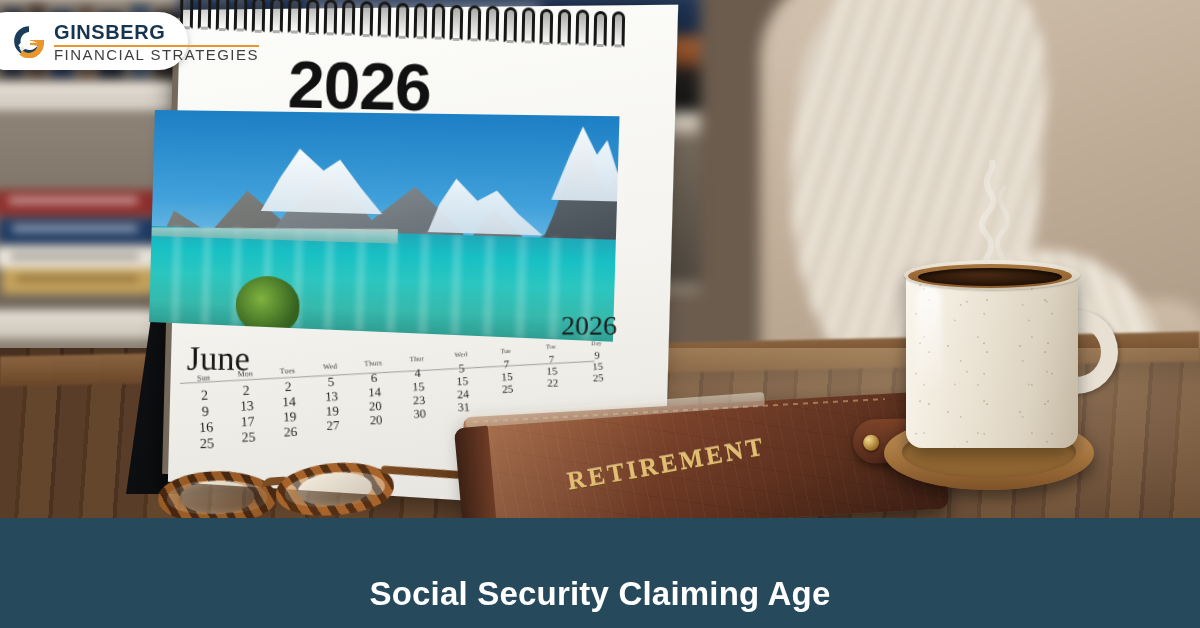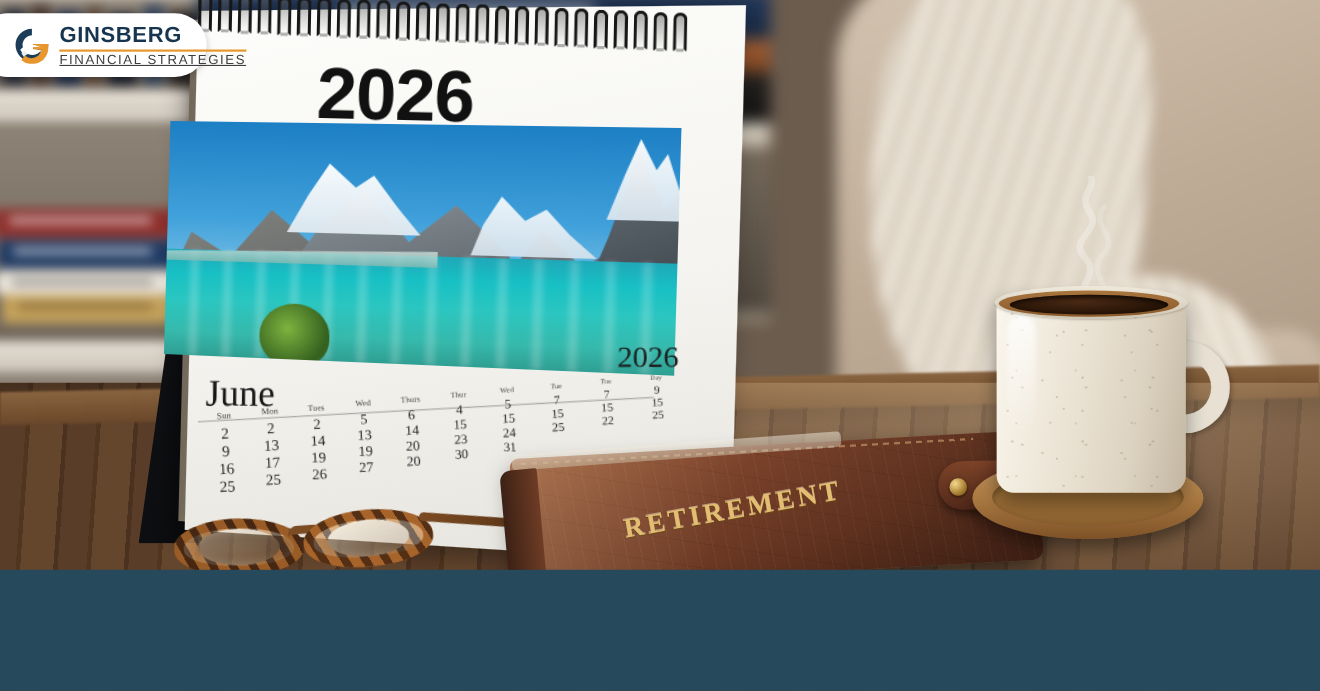--- a/index.html
+++ b/index.html
@@ -485,21 +485,21 @@
     display:flex; align-items:center; padding-left:34px;
     box-shadow:0 2px 7px rgba(0,0,0,.22);
   }
   .logo-mark{ width:34px; height:34px; flex:0 0 34px; margin-right:8px; }
   .logo-txt{ display:flex; flex-direction:column; justify-content:center; }
   .logo-name{
     font-size:20px; font-weight:bold; color:#17354f; letter-spacing:.6px; line-height:21px;
   }
   .logo-div{ height:1.6px; background:#e8972f; margin:2px 0 2px 0; width:100%; }
   .logo-sub{
-    font-size:12px; color:#3e3e3e; letter-spacing:1.45px; line-height:11px; white-space:nowrap;text-decoration:underline;
+    font-size:15px; color:#3e3e3e; letter-spacing:1.45px; line-height:11px; white-space:nowrap;
   }
 
   
   .banner{
     position:absolute; left:0; bottom:0; width:1200px; height:110px;
     background:#27495c;
     display:flex; flex-direction:column; align-items:center; justify-content:center;
   }
   .banner h1{
     font-size:33px; font-weight:bold; color:#ffffff; line-height:41px;
@@ -762,16 +762,17 @@
     <div class="logo-txt">
       <div class="logo-name">GINSBERG</div>
       <div class="logo-div"></div>
       <div class="logo-sub">FINANCIAL STRATEGIES</div>
     </div>
   </div>
 
   <div class="banner">
     <h1>
       <br>
+      <span>Social Security Claiming Age</span>
     </h1>
   </div>
 
 </div>
 
 </body></html>

